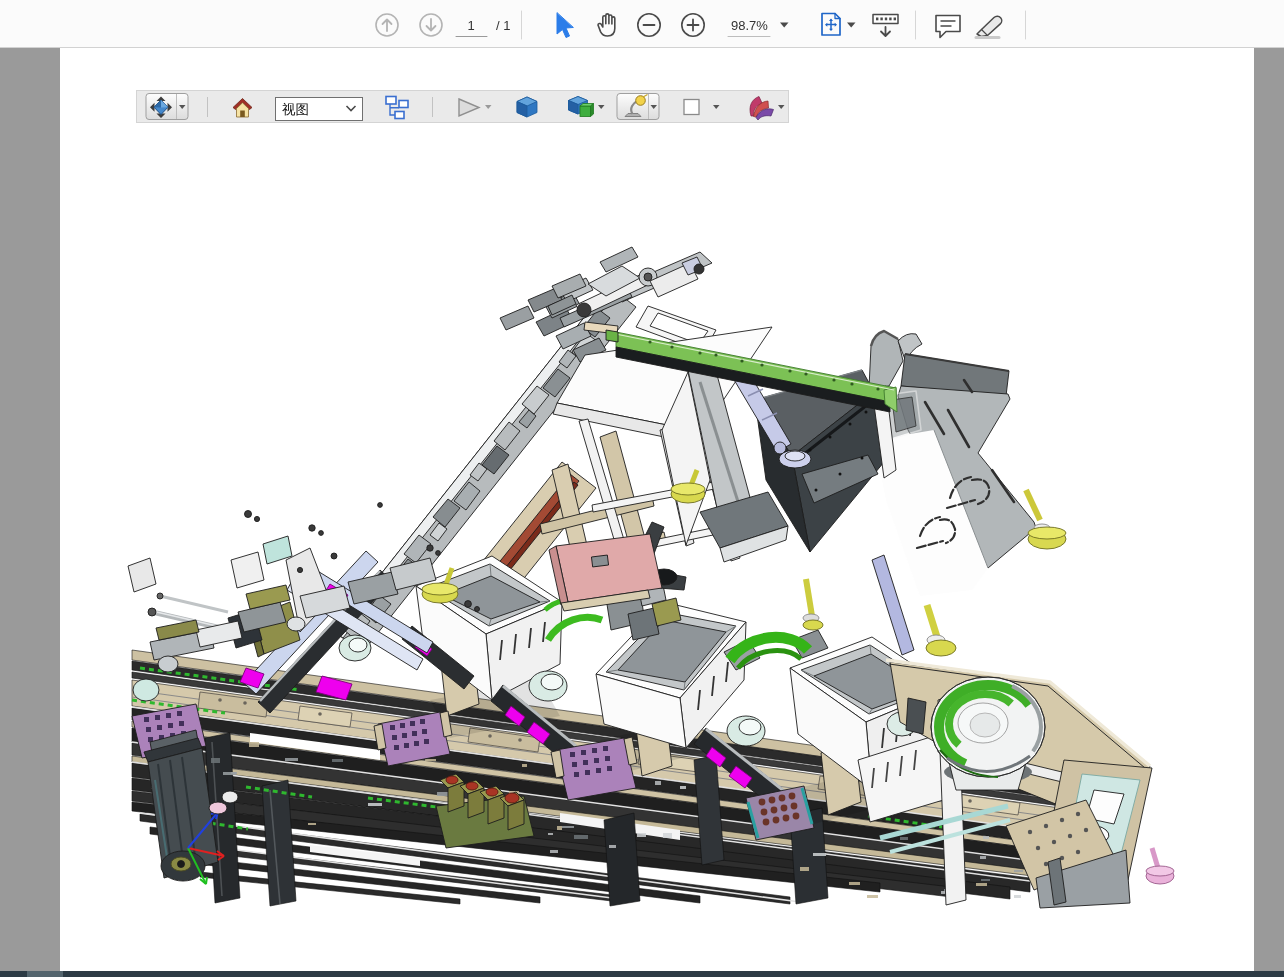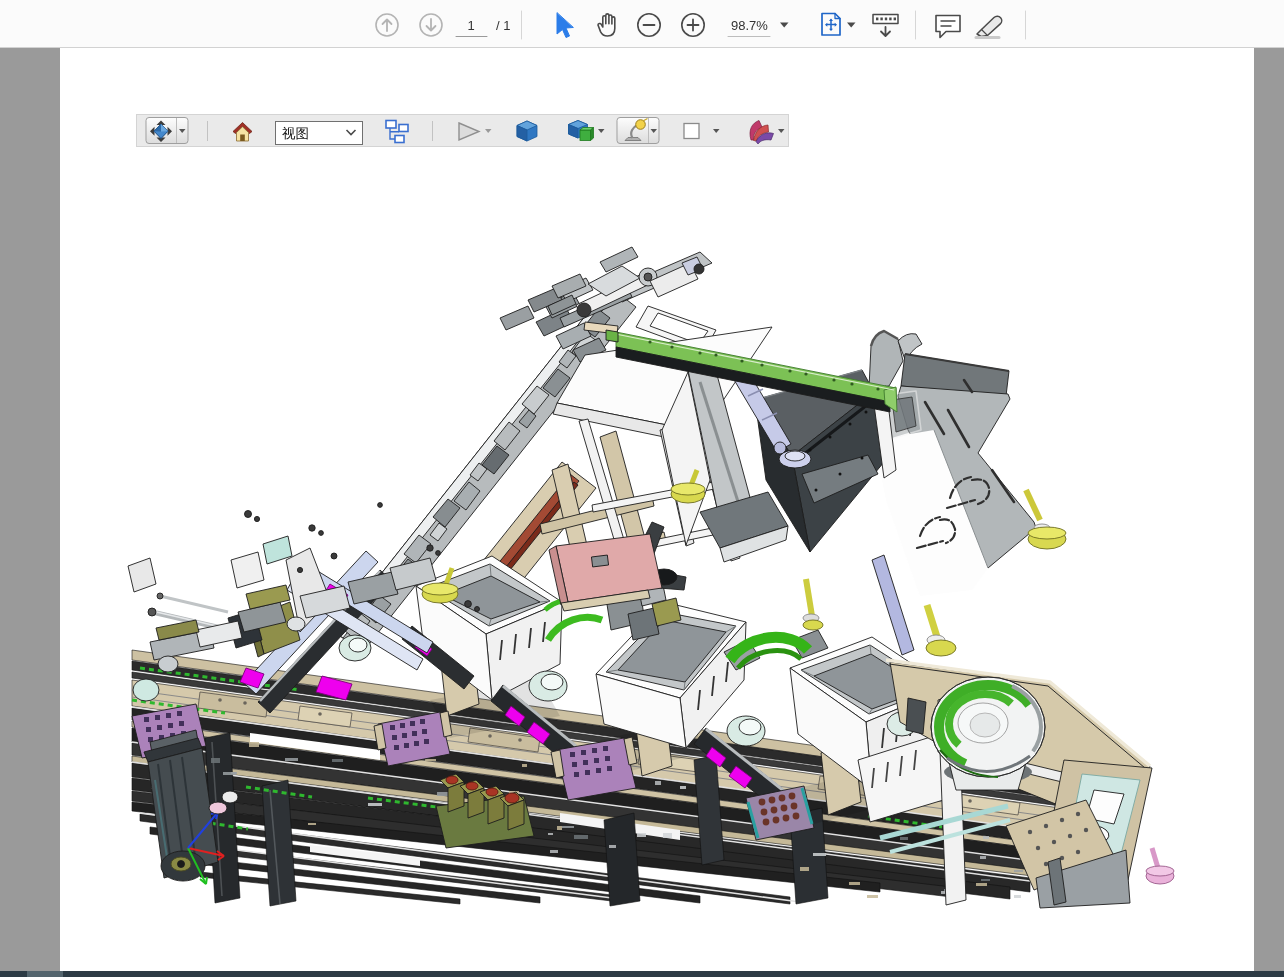--- a/index.html
+++ b/index.html
@@ -2,21 +2,21 @@
 <html><head>
 <meta charset="utf-8">
 <style>
 html,body{margin:0;padding:0;width:1284px;height:977px;overflow:hidden;background:#fff;font-family:"Liberation Sans",sans-serif;}
 #topbar{position:absolute;left:0;top:0;width:1284px;height:47px;background:#fbfbfb;border-bottom:1px solid #d2d2d2;}
 #content{position:absolute;left:0;top:48px;width:1284px;height:923px;background:#fff;}
 #lmargin{position:absolute;left:0;top:48px;width:60px;height:923px;background:#9a9a9a;}
 #rmargin{position:absolute;left:1254px;top:48px;width:30px;height:923px;background:#9a9a9a;}
 #botbar{position:absolute;left:0;top:971px;width:1284px;height:6px;background:#2d3b45;}
 #botbar .seg{position:absolute;left:27px;top:0;width:36px;height:6px;background:#54656e;}
-#etb{position:absolute;left:136px;top:114px;width:653px;height:33px;background:#eaeaea;border:1px solid #d4d4d4;box-sizing:border-box;}
+#etb{position:absolute;left:136px;top:90px;width:653px;height:33px;background:#eaeaea;border:1px solid #d4d4d4;box-sizing:border-box;}
 .cad{position:absolute;left:0;top:0;}
 </style>
 </head>
 <body>
 <div id="content"></div>
 <div id="lmargin"></div>
 <div id="rmargin"></div>
 <svg class="cad" width="1284" height="977" viewBox="0 0 1284 977">
 
 <g stroke="#1d1d1d" stroke-width="0.9" stroke-linejoin="round">

